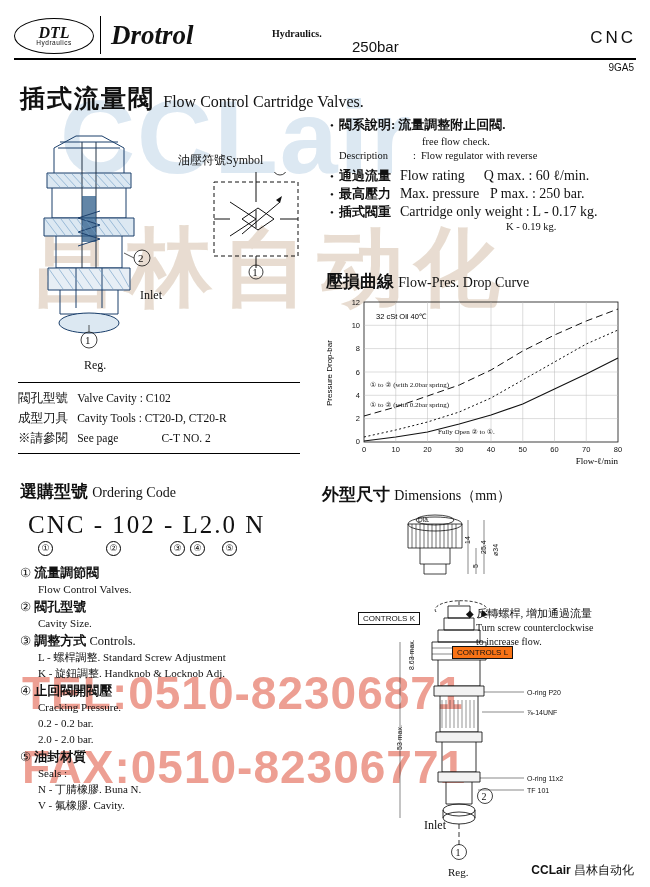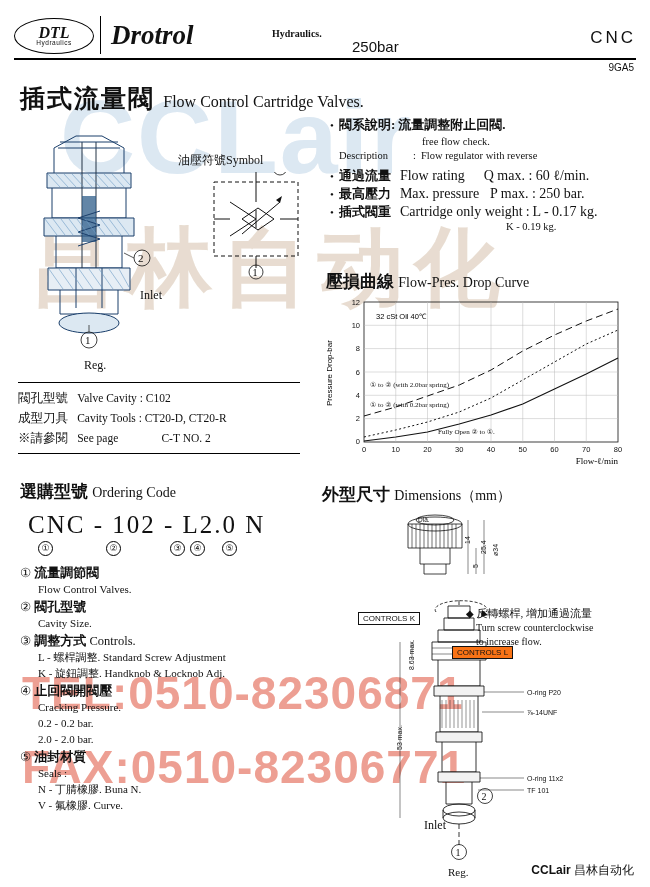--- a/index.html
+++ b/index.html
@@ -383,21 +383,21 @@
         <span class="cn">止回閥開閥壓</span>
         <span class="en">Cracking Pressure.</span>
         <span class="en">0.2 - 0.2 bar.</span>
         <span class="en">2.0 - 2.0 bar.</span>
       </div>
       <div class="item">
         <span>⑤</span>
         <span class="cn">油封材質</span>
         <span class="en">Seals :</span>
         <span class="en">N - 丁腈橡膠. Buna N.</span>
-        <span class="en">V - 氟橡膠. Curve.</span>
+        <span class="en">V - 氟橡膠. Cavity.</span>
       </div>
     </div>
   </div>
 
   <div class="sec-title" style="left:322px; top:483px;">
     <span>外型尺寸</span>
     <span class="en">Dimensions（mm）</span>
   </div>
 
   <div class="svg-holder" style="left:390px; top:508px;">

